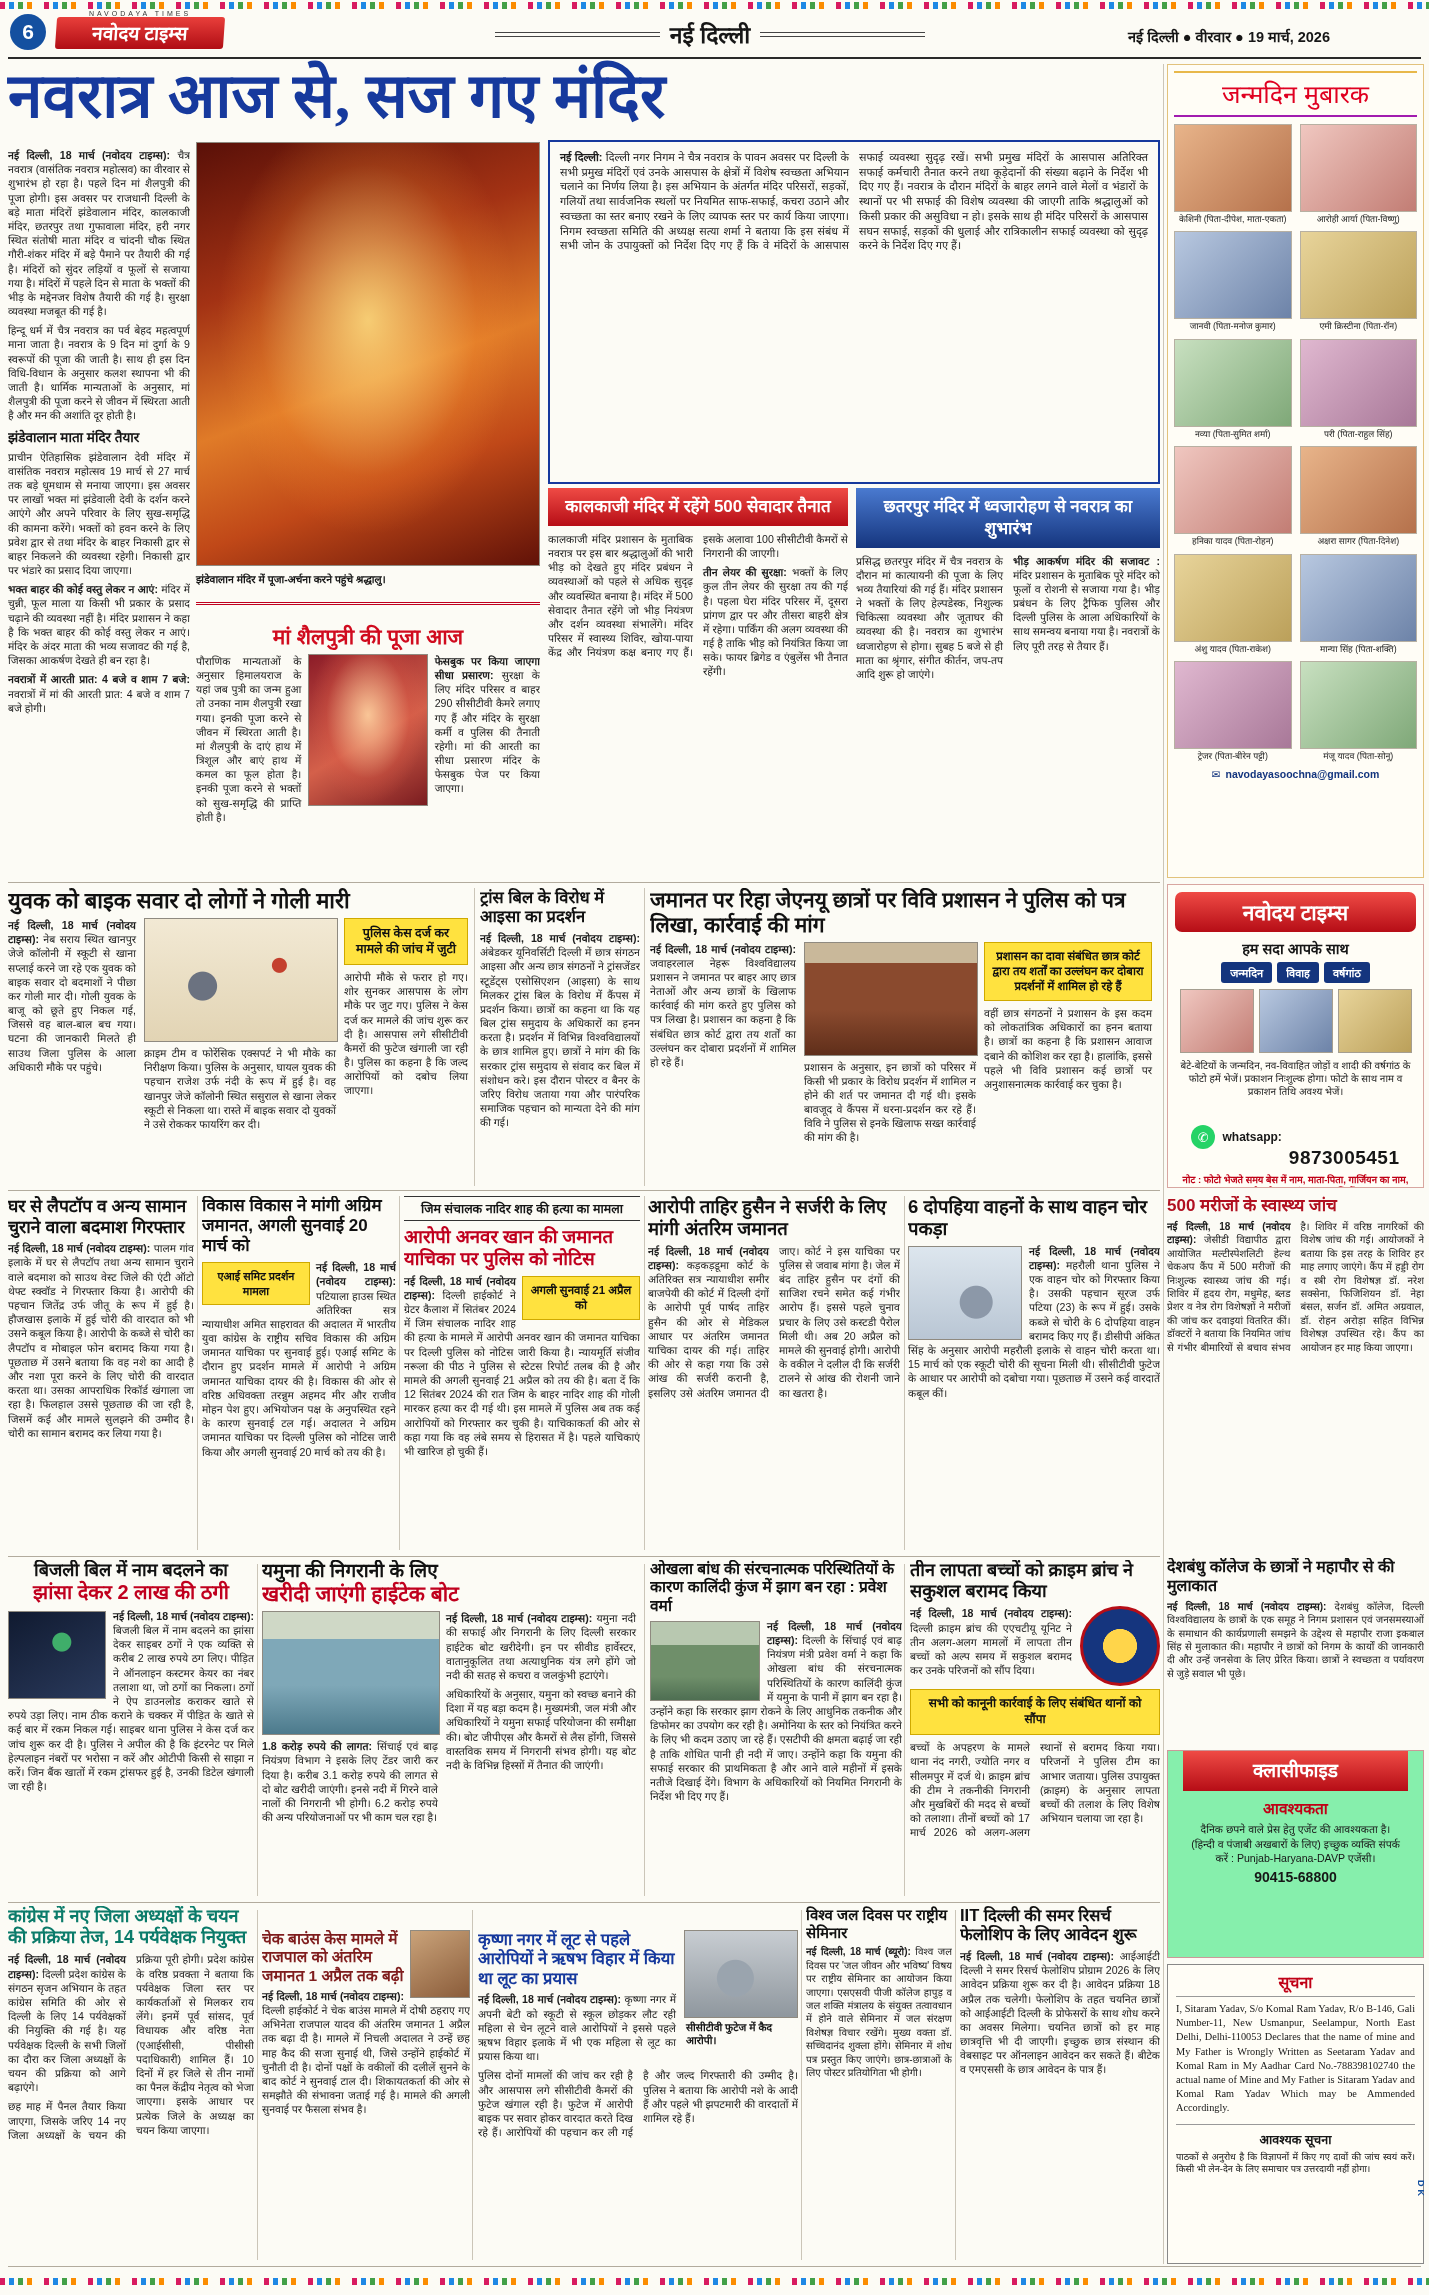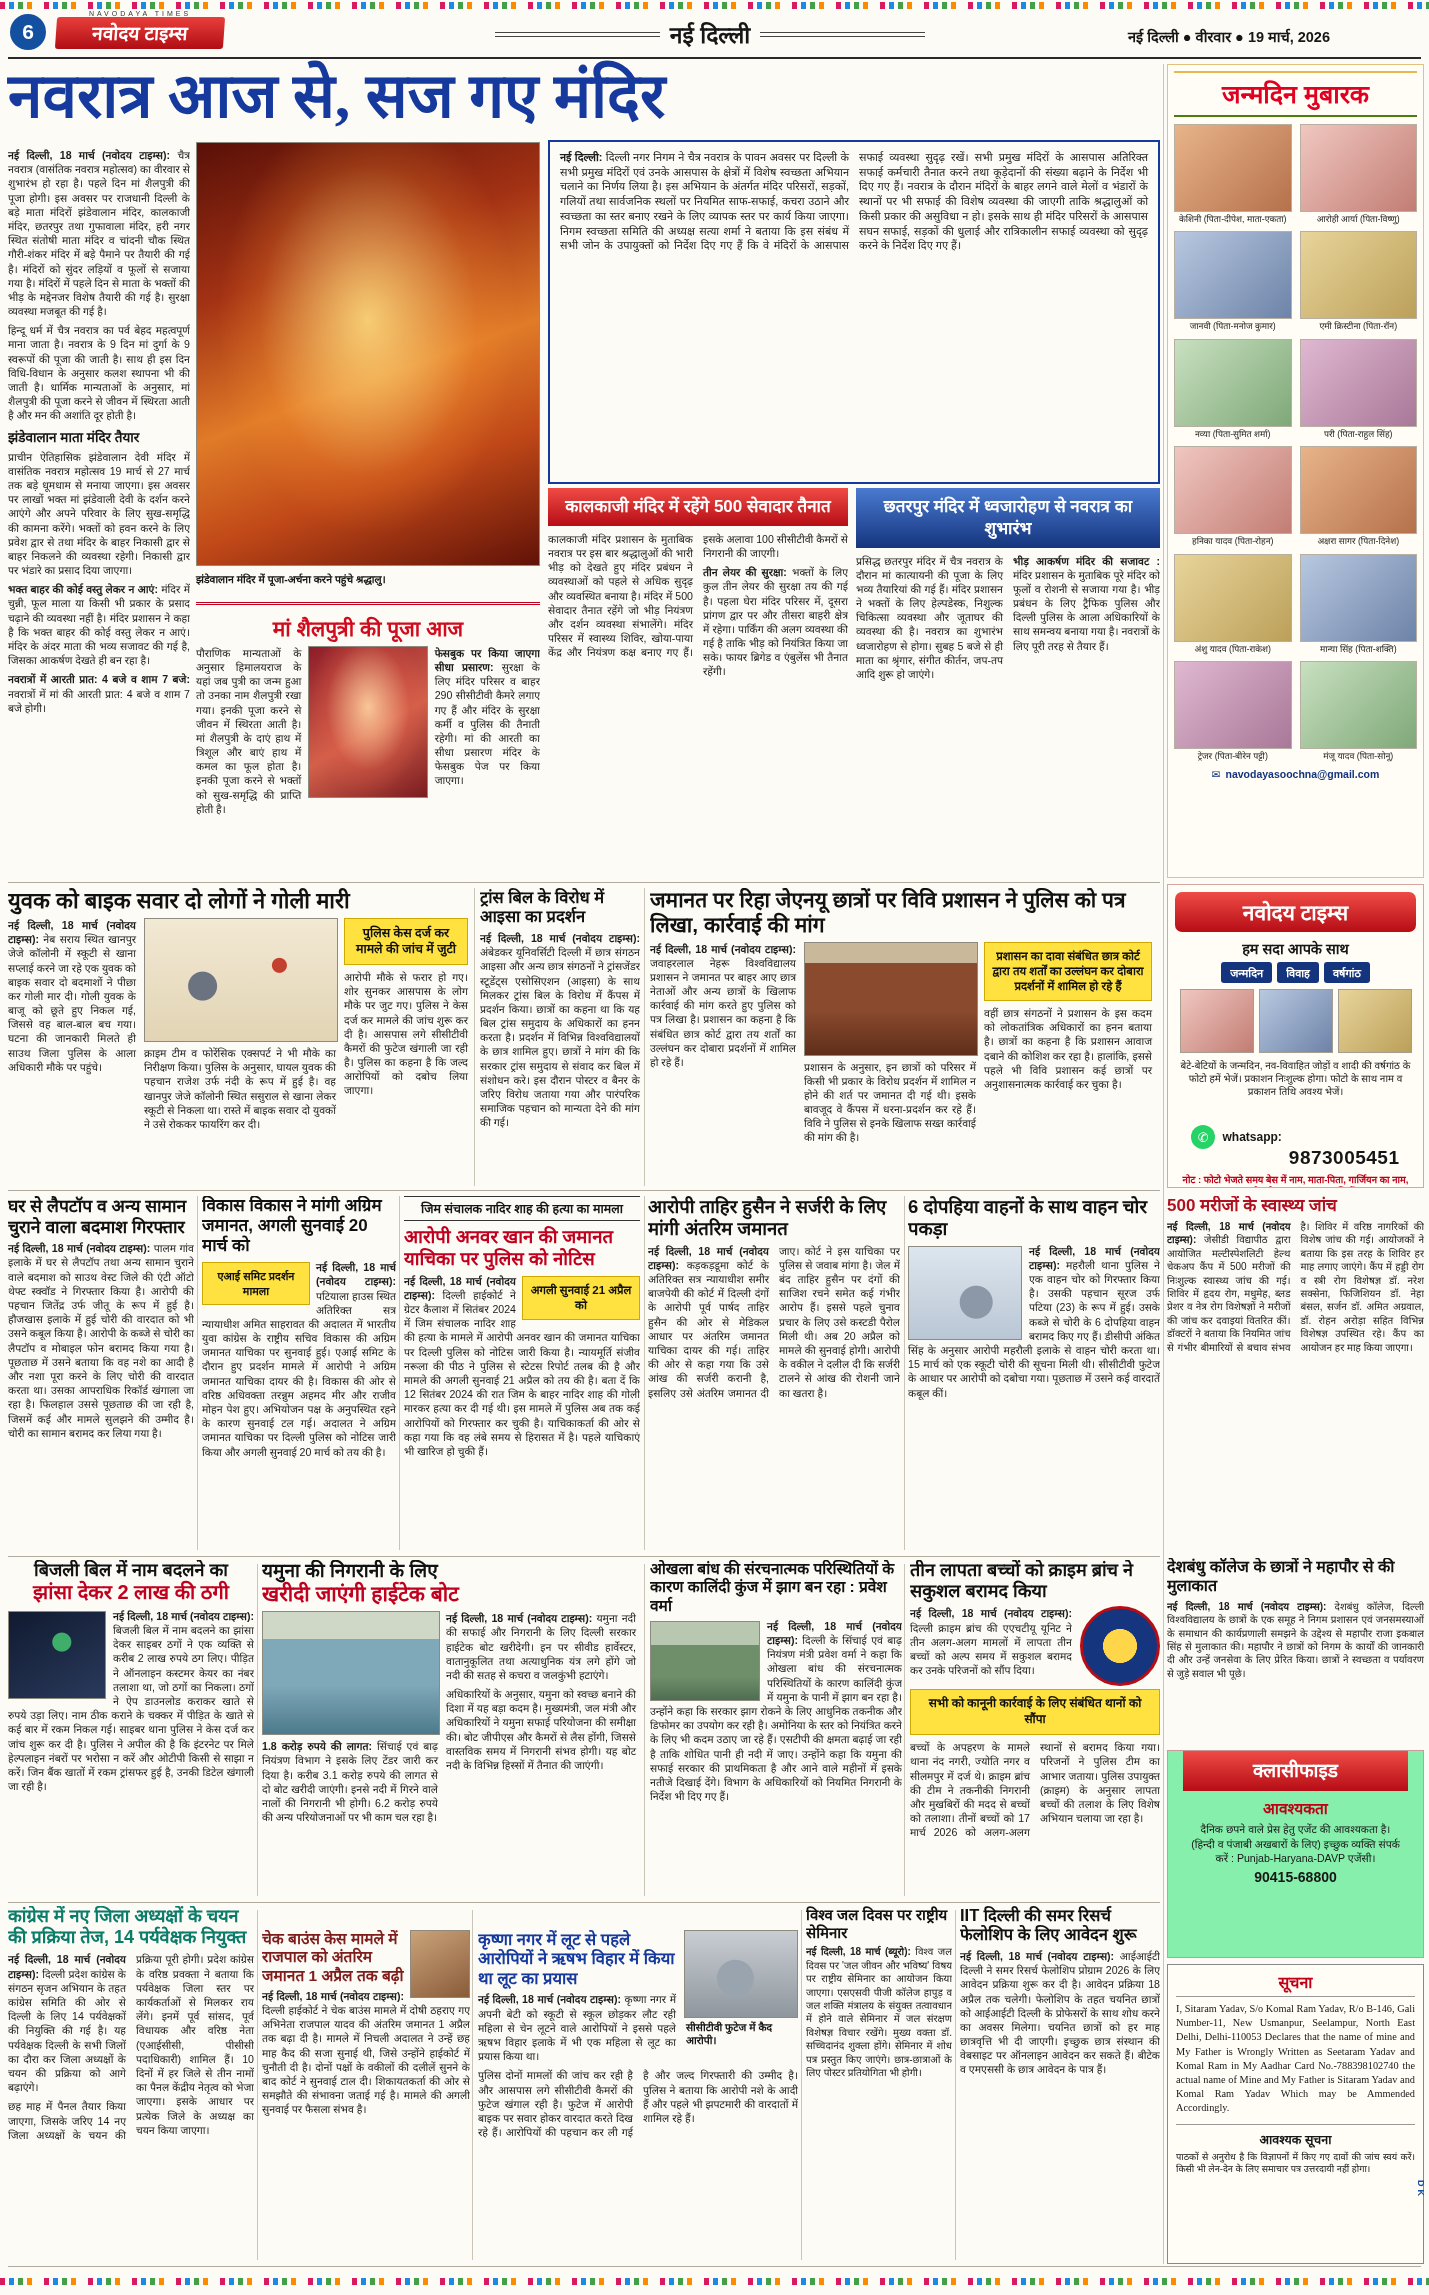--- a/index.html
+++ b/index.html
@@ -17,21 +17,21 @@
   .bar{color:#fff;font-weight:bold;text-align:center;padding:8px 6px;font-size:17px;line-height:1.28;}
   .bar.red{background:linear-gradient(#ef4b45,#b60d16);}
   .bar.blue{background:linear-gradient(#4a7ad0,#15357e);}
   .kicker{font-size:12.5px;font-weight:bold;text-align:center;border-top:1.5px solid #333;border-bottom:1.5px solid #333;padding:3px 0;margin:0 0 5px;}
   .subhead{font-size:13.5px;font-weight:bold;margin:4px 0;}
   .vr{position:absolute;width:1px;background:#cbc5b8;}
   .hr2{position:absolute;height:1px;background:#b2ab9d;}
   .art{overflow:hidden;}
   
   .bday{border:1px solid #e2c27c;padding:6px;background:#fffdf6;overflow:hidden;}
-  .bday-title{color:#e00020;font-size:25px;font-weight:bold;text-align:center;border-bottom:2px solid #4d7c0f;border-top:2px solid #e8b84a;padding:3px 0 5px;margin-bottom:7px;}
+  .bday-title{color:#e00020;font-size:25px;font-weight:normal;text-align:center;border-bottom:2px solid #a21caf;border-top:2px solid #e8b84a;padding:3px 0 5px;margin-bottom:7px;}
   .bgrid{display:grid;grid-template-columns:1fr 1fr;gap:7px 8px;}
   .bcell{text-align:center;}
   .bphoto{height:86px;border:1px solid #b7b0a2;}
   .bname{font-size:8.8px;line-height:1.18;margin-top:2px;color:#222;}
   .g1{background:linear-gradient(135deg,#e8b48a,#b5714b);}
   .g2{background:linear-gradient(135deg,#f0c7c0,#c27d74);}
   .g3{background:linear-gradient(135deg,#b8c8e0,#6d83a8);}
   .g4{background:linear-gradient(135deg,#e8d49a,#bba05a);}
   .g5{background:linear-gradient(135deg,#c8e0c0,#7fa878);}
   .g6{background:linear-gradient(135deg,#e0b8d0,#a87898);}
@@ -93,21 +93,21 @@
     <p class="bd">हिन्दू धर्म में चैत्र नवरात्र का पर्व बेहद महत्वपूर्ण माना जाता है। नवरात्र के 9 दिन मां दुर्गा के 9 स्वरूपों की पूजा की जाती है। साथ ही इस दिन विधि-विधान के अनुसार कलश स्थापना भी की जाती है। धार्मिक मान्यताओं के अनुसार, मां शैलपुत्री की पूजा करने से जीवन में स्थिरता आती है और मन की अशांति दूर होती है।</p>
     <h4 class="subhead">झंडेवालान माता मंदिर तैयार</h4>
     <p class="bd">प्राचीन ऐतिहासिक झंडेवालान देवी मंदिर में वासंतिक नवरात्र महोत्सव 19 मार्च से 27 मार्च तक बड़े धूमधाम से मनाया जाएगा। इस अवसर पर लाखों भक्त मां झंडेवाली देवी के दर्शन करने आएंगे और अपने परिवार के लिए सुख-समृद्धि की कामना करेंगे। भक्तों को हवन करने के लिए प्रवेश द्वार से तथा मंदिर के बाहर निकासी द्वार से बाहर निकलने की व्यवस्था रहेगी। निकासी द्वार पर भंडारे का प्रसाद दिया जाएगा।</p>
     <p class="bd"><span class="dl">भक्त बाहर की कोई वस्तु लेकर न आएं:</span> <span>मंदिर में चुन्नी, फूल माला या किसी भी प्रकार के प्रसाद चढ़ाने की व्यवस्था नहीं है। मंदिर प्रशासन ने कहा है कि भक्त बाहर की कोई वस्तु लेकर न आएं। मंदिर के अंदर माता की भव्य सजावट की गई है, जिसका आकर्षण देखते ही बन रहा है।</span></p>
     <p class="bd"><span class="dl">नवरात्रों में आरती प्रात: 4 बजे व शाम 7 बजे:</span> <span>नवरात्रों में मां की आरती प्रात: 4 बजे व शाम 7 बजे होगी।</span></p>
   </div>
 
   <div class="abs ph" style="left:196px;top:142px;width:344px;height:424px;background:radial-gradient(ellipse at 50% 42%,rgba(255,224,130,.85),rgba(255,150,50,.2) 45%,transparent 62%),linear-gradient(160deg,#5a1008 0%,#a33214 30%,#e07b28 55%,#c04818 75%,#611208 100%)"></div>
   <div class="abs cap" style="left:196px;top:570px;width:344px">झंडेवालान मंदिर में पूजा-अर्चना करने पहुंचे श्रद्धालु।</div>
 
-  <div class="abs art" style="left:196px;top:602px;width:344px;height:274px;border-top:3px double #c0001e;padding-top:12px">
+  <div class="abs art" style="left:196px;top:602px;width:344px;height:274px;border-top:3px double #c0001e;padding-top:20px">
     <h3 class="hl" style="font-size:21px;color:#d00b1e;text-align:center">मां शैलपुत्री की पूजा आज</h3>
     <div style="display:flex;gap:7px">
       <p class="bd" style="width:106px">पौराणिक मान्यताओं के अनुसार हिमालयराज के यहां जब पुत्री का जन्म हुआ तो उनका नाम शैलपुत्री रखा गया। इनकी पूजा करने से जीवन में स्थिरता आती है। मां शैलपुत्री के दाएं हाथ में त्रिशूल और बाएं हाथ में कमल का फूल होता है। इनकी पूजा करने से भक्तों को सुख-समृद्धि की प्राप्ति होती है।</p>
       <div class="ph" style="width:118px;height:150px;background:radial-gradient(ellipse at 50% 40%,rgba(255,210,160,.9),rgba(220,90,70,.3) 50%,transparent 70%),linear-gradient(150deg,#8c1c28,#d4604a 55%,#7a1c20)"></div>
       <p class="bd" style="width:106px"><span class="dl">फेसबुक पर किया जाएगा सीधा प्रसारण:</span> <span>सुरक्षा के लिए मंदिर परिसर व बाहर 290 सीसीटीवी कैमरे लगाए गए हैं और मंदिर के सुरक्षा कर्मी व पुलिस की तैनाती रहेगी। मां की आरती का सीधा प्रसारण मंदिर के फेसबुक पेज पर किया जाएगा।</span></p>
     </div>
   </div>
 
   <div class="abs art" style="left:548px;top:140px;width:612px;height:344px;border:2px solid #16399d;padding:8px 10px">
     <div class="c2">

